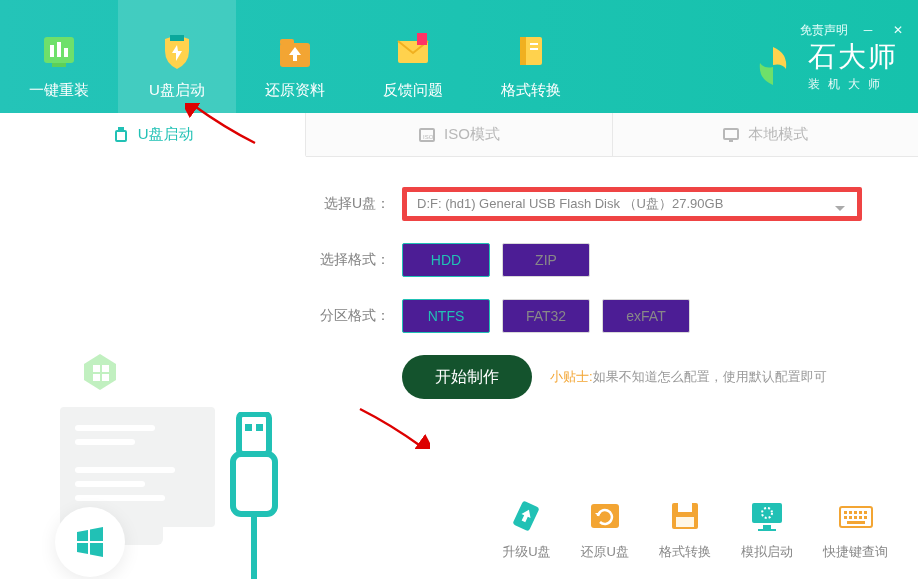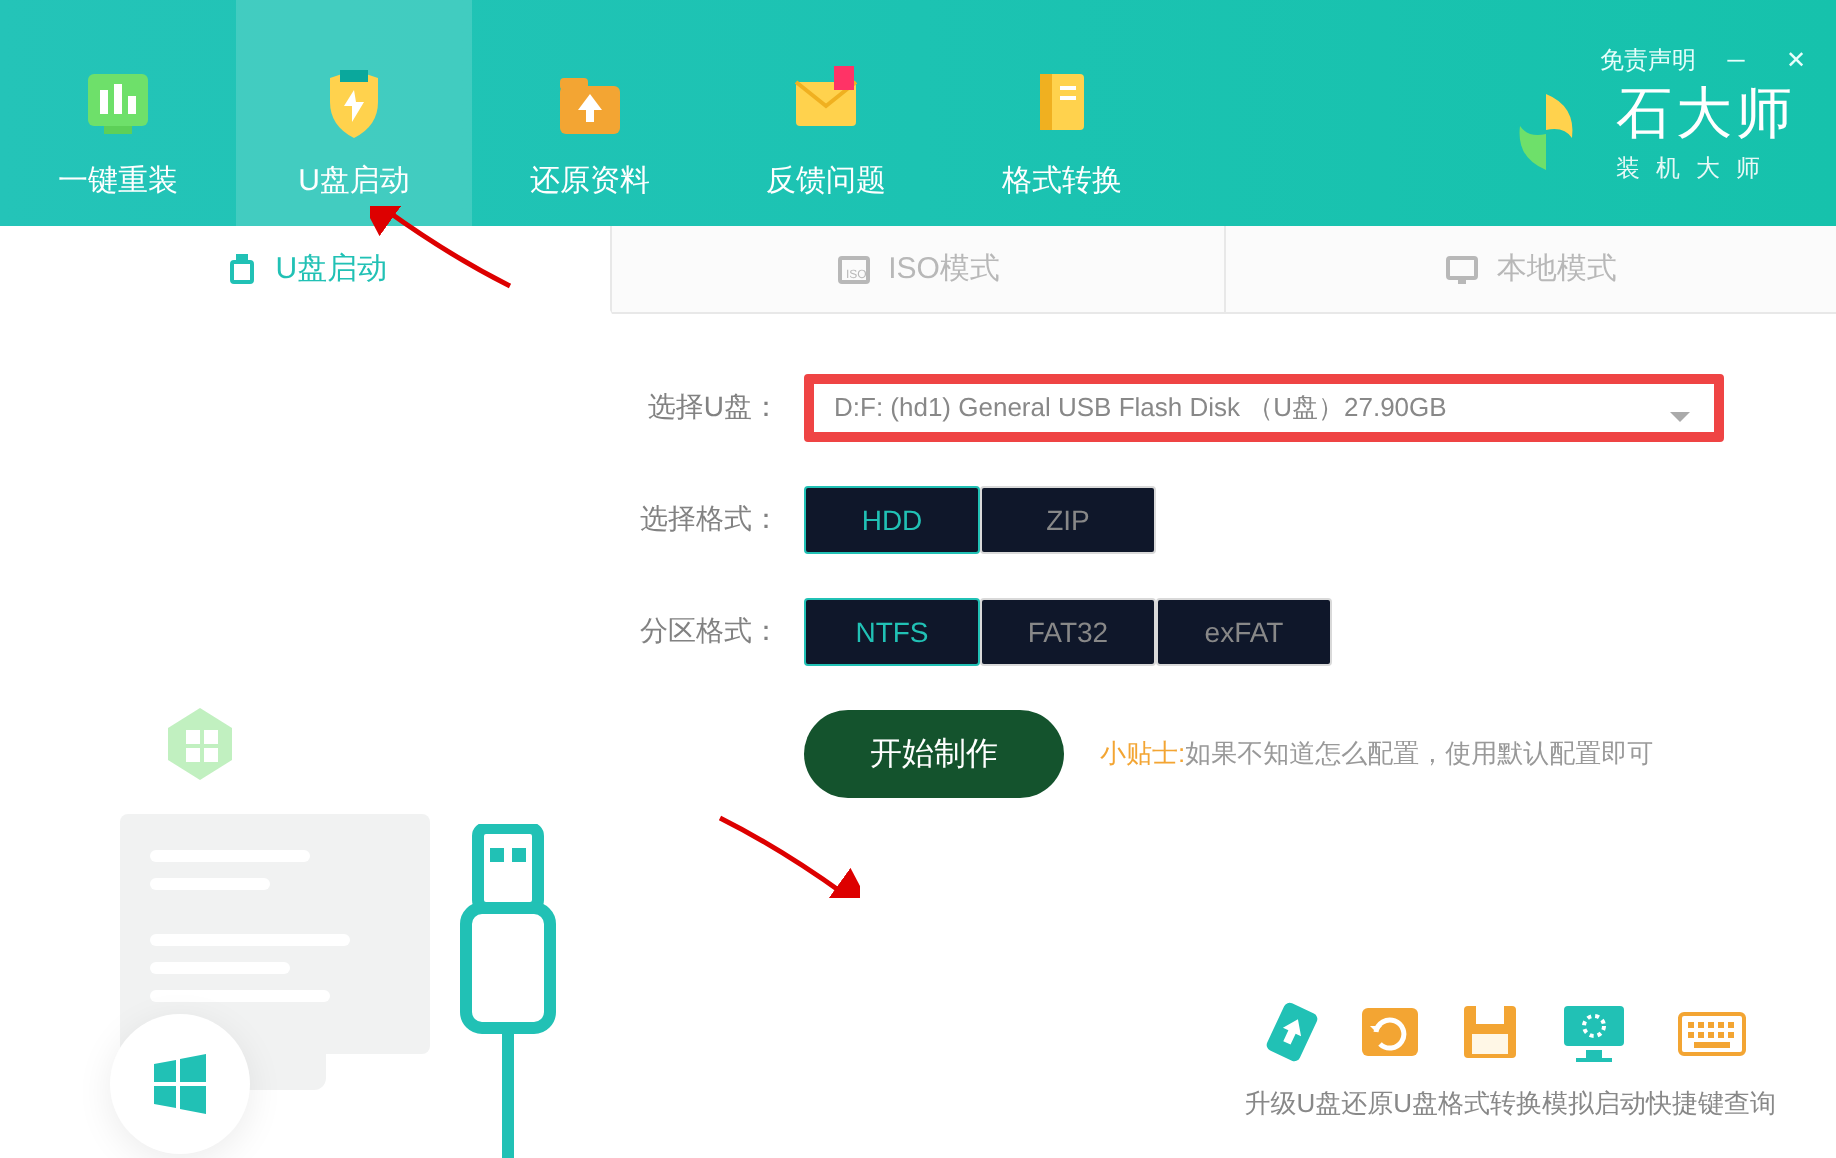--- a/index.html
+++ b/index.html
@@ -19,26 +19,26 @@
 .subtab{flex:1;display:flex;align-items:center;justify-content:center;gap:8px;font-size:15px;cursor:pointer;color:#b8b8b8;border-right:1px solid #e8e8e8}
 .subtab:last-child{border-right:none}
 .subtab.active{color:#21c1b5;background:#fff;border-bottom:2px solid #fff;margin-bottom:-1px}
 .cbody{display:flex;height:422px}
 .leftill{width:310px;position:relative}
 .form{flex:1;padding:30px 40px 0 10px}
 .row{display:flex;align-items:center;margin-bottom:22px}
 .rowlbl{width:70px;text-align:right;color:#828282;font-size:14px;margin-right:12px}
 .usel{flex:1;height:34px;border:5px solid #ef4444;border-radius:2px;display:flex;align-items:center;padding:0 10px;font-family:monospace;font-size:13px;color:#888;position:relative;cursor:pointer;max-width:460px}
 .usel::after{content:"";position:absolute;right:12px;top:14px;border:5px solid transparent;border-top-color:#aaa}
-.optbtn{width:88px;height:34px;border:1px solid #d9d9d9;border-radius:2px;background:#0f172a;font-size:14px;color:#888;cursor:pointer;margin-right:0}
+.optbtn{width:88px;height:34px;border:1px solid #d9d9d9;border-radius:2px;background:#4c1d95;font-size:14px;color:#888;cursor:pointer;margin-right:12px}
 .optbtn.sel{border-color:#21c1b5;color:#21c1b5}
 .startbtn{width:130px;height:44px;background:#14532d;color:#fff;border:none;border-radius:22px;font-size:16px;cursor:pointer;margin-left:82px}
 .tip{display:inline;font-size:13px;color:#999;margin-left:18px}
 .tip .orange{color:#f3a533}
-.bottomtools{position:absolute;bottom:18px;right:30px;display:flex;}
+.bottomtools{position:absolute;bottom:18px;right:30px;display:flex;gap:30px}
 .btool{display:flex;flex-direction:column;align-items:center;gap:8px;font-size:13px;color:#888;cursor:pointer}
 .btool .bi{width:38px;height:38px;display:flex;align-items:center;justify-content:center}
 .arrow1{position:absolute;left:185px;top:103px;width:75px;height:45px;pointer-events:none;z-index:50}
 .arrow2{position:absolute;left:355px;top:404px;width:75px;height:45px;pointer-events:none;z-index:50;transform:scaleY(-1) scalex(-1)}
 .deco-hex{position:absolute;left:80px;top:195px;width:40px;height:40px}
 .monitor{position:absolute;left:60px;top:250px;width:155px;height:120px;background:#f1f2f2;border-radius:4px}
 .monitor::after{content:"";position:absolute;left:50%;bottom:-18px;transform:translateX(-50%);width:50px;height:18px;background:#f1f2f2;border-radius:0 0 6px 6px}
 .monitor .line{position:absolute;background:#fff;height:6px;border-radius:3px}
 .usbplug{position:absolute;left:225px;top:255px}
 .wincirc{position:absolute;left:55px;top:350px;width:70px;height:70px;background:#fff;border-radius:50%;box-shadow:0 4px 18px rgba(0,0,0,.08);display:flex;align-items:center;justify-content:center}

